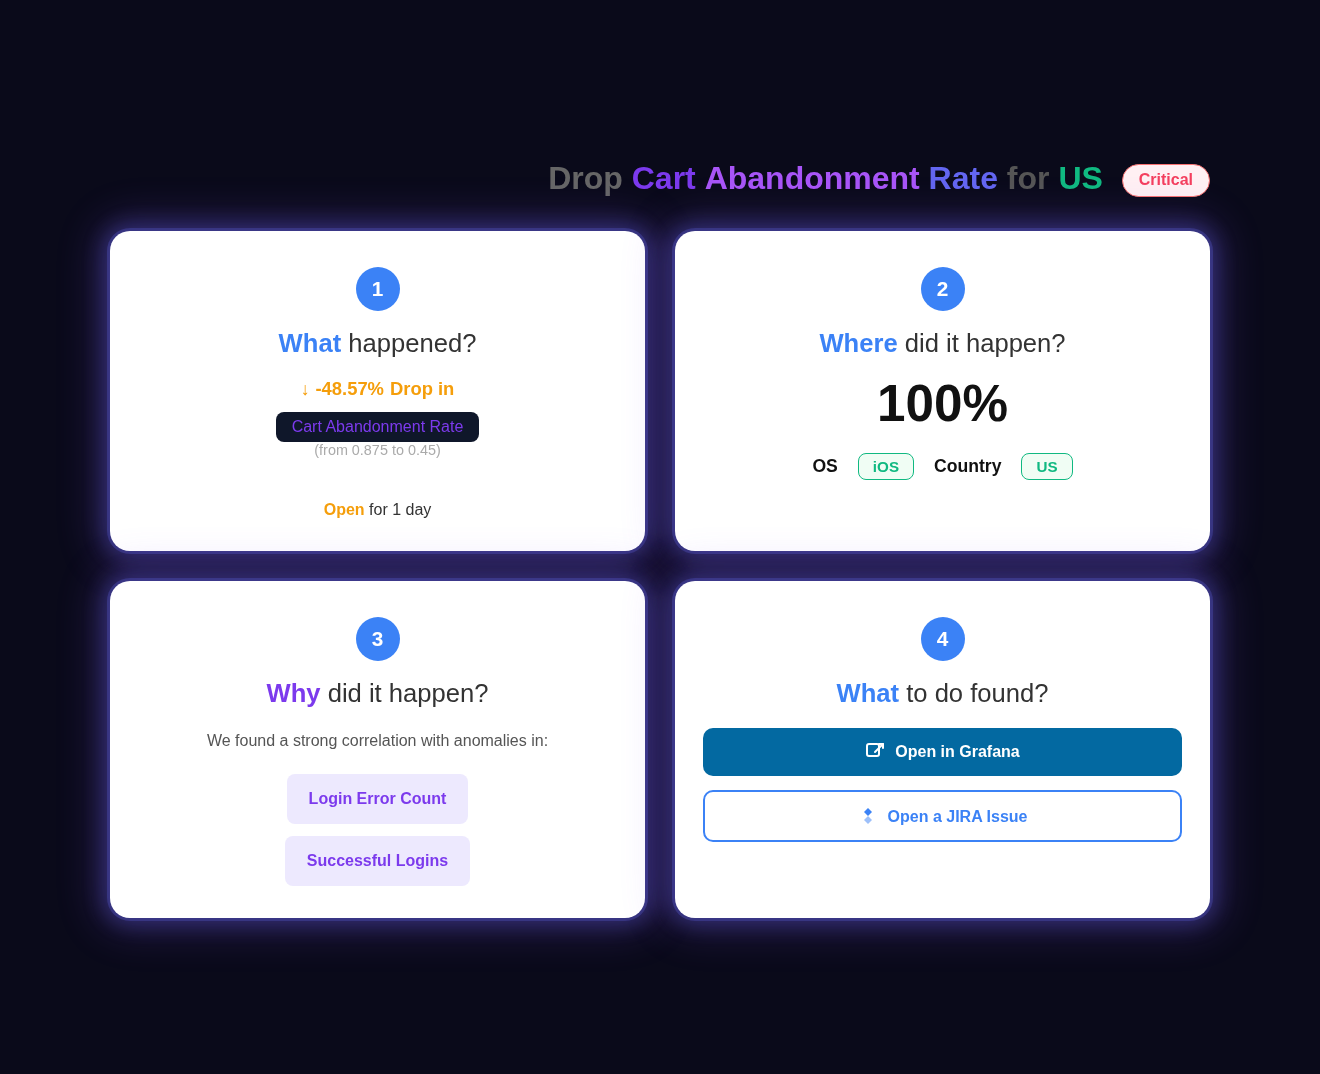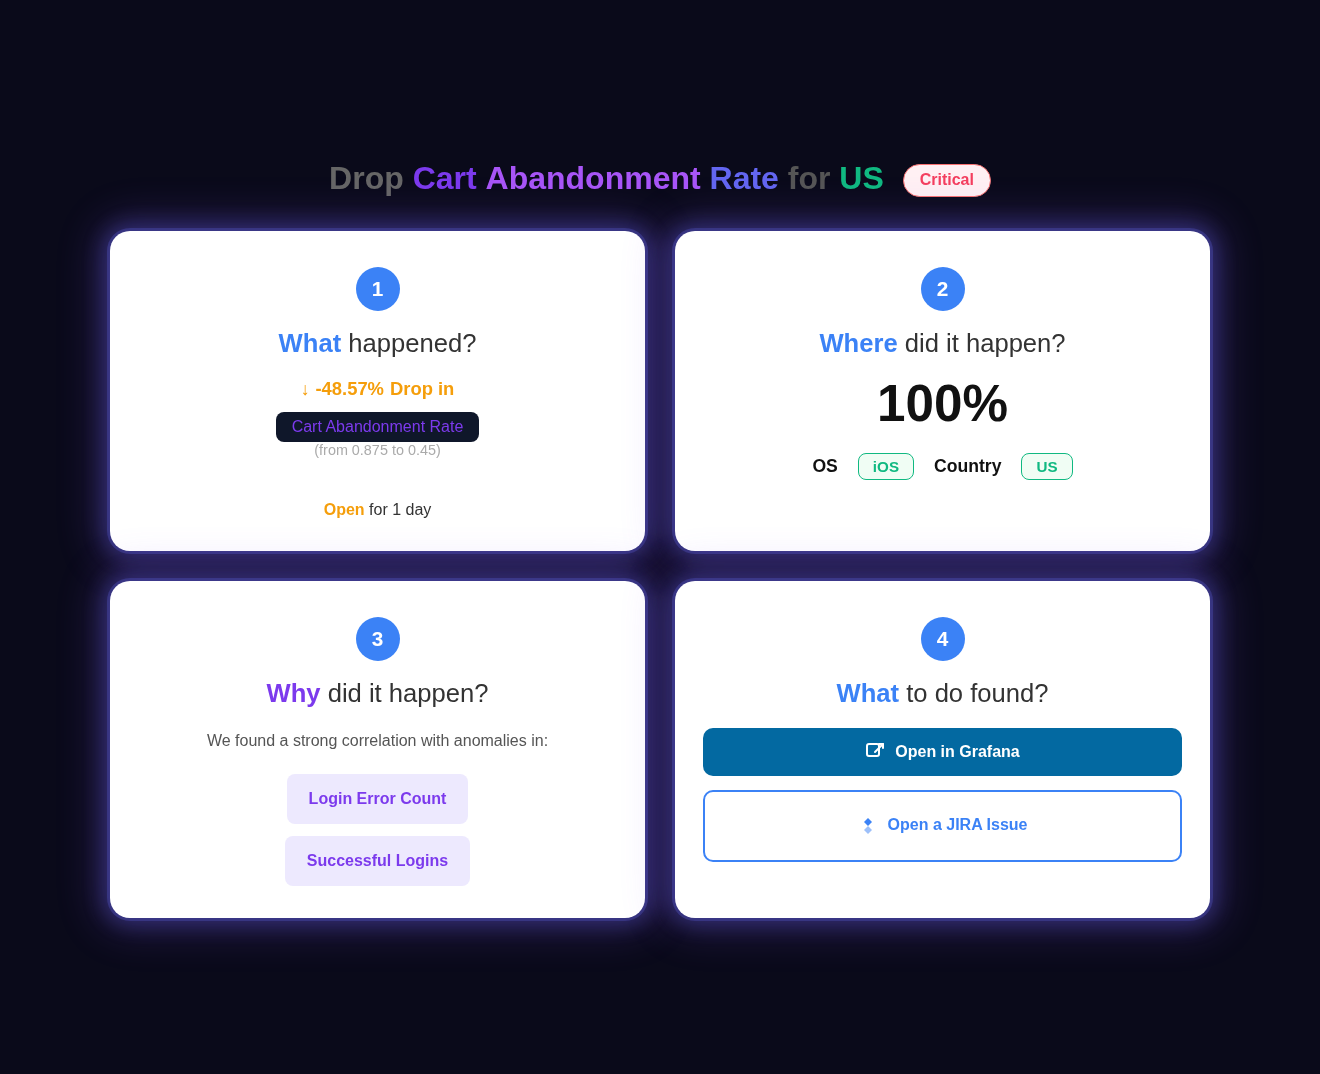--- a/index.html
+++ b/index.html
@@ -15,21 +15,21 @@
       padding: 30px 20px;
     }
 
     .page-wrapper {
       width: 100%;
       max-width: 1100px;
     }
 
     
     .page-title {
-      text-align: center;
+      text-align: right;
       font-size: 2rem;
       font-weight: 600;
       margin-bottom: 30px;
       color: #555;
       line-height: 1.4;
     }
     .page-title .word-drop { color: #666; }
     .page-title .word-in { color: #666; }
     .page-title .word-cart { color: #7c3aed; font-weight: 700; }
     .page-title .word-abandonment { color: #a855f7; font-weight: 700; }
@@ -217,26 +217,26 @@
       justify-content: center;
       gap: 10px;
       width: 100%;
     }
 
     .btn-jira {
       background: white;
       color: #3b82f6;
       border: 2px solid #3b82f6;
       border-radius: 10px;
-      padding: 24px 20px;
+      padding: 14px 20px;
       font-size: 1rem;
       font-weight: 600;
       cursor: pointer;
       display: flex;
-      align-items: flex-start;
+      align-items: flex-end;
       justify-content: center;
       gap: 10px;
       width: 100%;
     }
 
     .btn-icon {
       width: 20px;
       height: 20px;
       flex-shrink: 0;
     }

